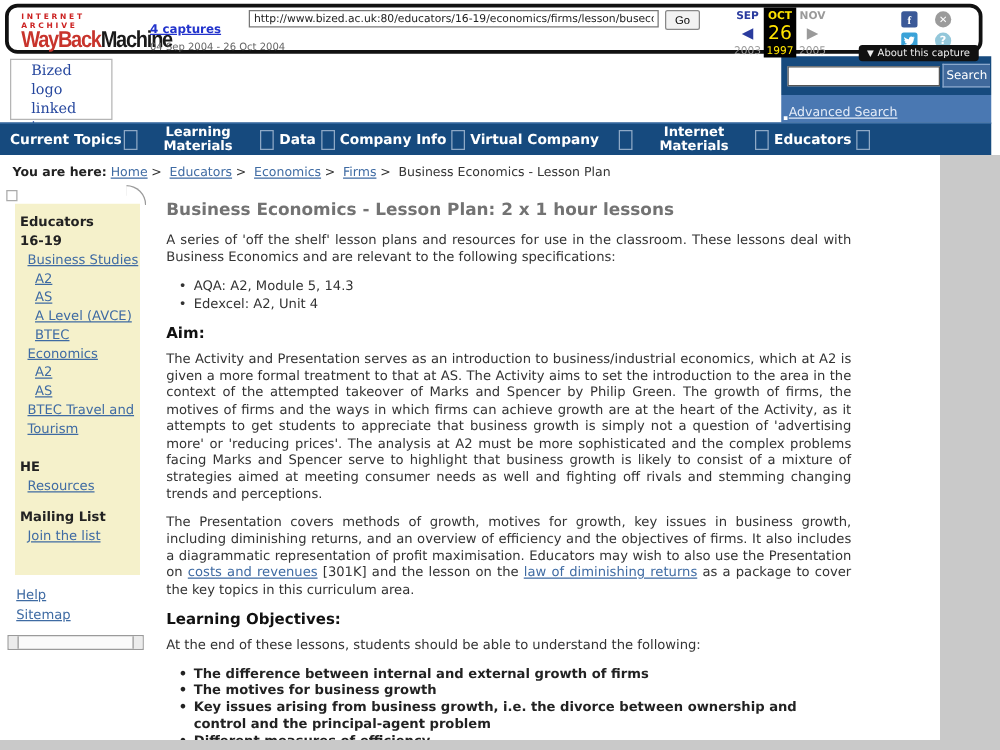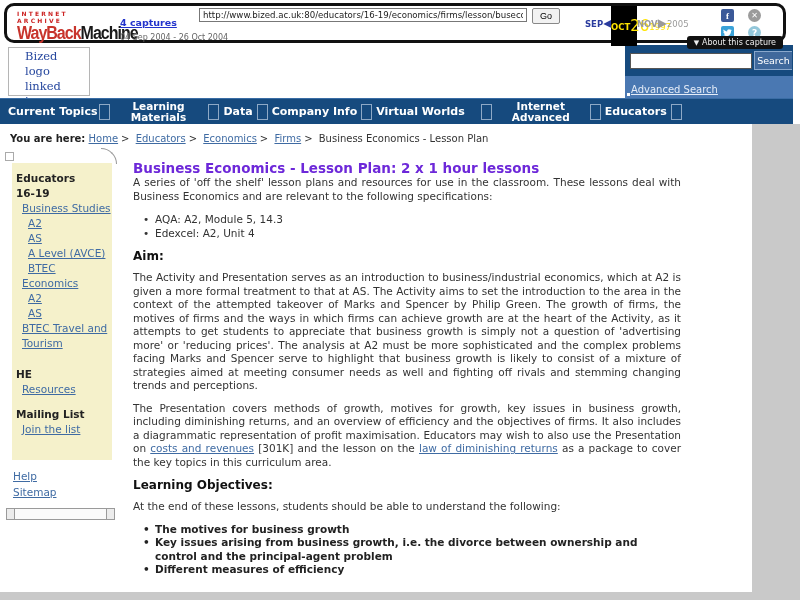--- a/index.html
+++ b/index.html
@@ -19,21 +19,21 @@
   .wb-logo-main .red { color:#c8342c; }
   .wb-logo-main .blk { color:#1a1a1a; }
   .wb-captures { position:absolute; left:113px; top:5px; }
   .wb-cap-link { font-size:9.5px; color:#2233cc; text-decoration:underline; font-weight:bold; cursor:pointer; }
   .wb-cap-range { font-size:8px; color:#666; margin-top:3px; white-space:nowrap; }
   .wb-urlrow { position:absolute; left:192px; top:2px; display:flex; align-items:flex-start; gap:5px; }
   .wb-url { width:328px; height:14px; font-size:8.6px; font-family:"DejaVu Sans",sans-serif; color:#222;
             border:1px solid #777; padding:1px 3px; }
   .wb-go { height:16px; font-size:9px; padding:0 7px; background:#f2f2f2; border:1px solid #888; border-radius:2px; cursor:pointer; }
   .wb-datenav { position:absolute; left:578px; top:0; height:34px; display:flex; }
-  .wb-col { width:26px; display:flex; flex-direction:row; align-items:center; }
+  .wb-col { width:26px; display:flex; flex-direction:column; align-items:center; }
   .wb-col.mid { background:#000; height:40px; }
   .wb-month { font-size:8.5px; font-weight:bold; line-height:10px; margin-top:2px; }
   .wb-month.prev { color:#2a3b9e; }
   .wb-month.cur { color:#ffe400; }
   .wb-month.next { color:#9a9a9a; }
   .wb-day-arrow { font-size:12px; line-height:16px; cursor:pointer; }
   .wb-day-arrow.prev { color:#2a3b9e; }
   .wb-day-arrow.next { color:#9a9a9a; }
   .wb-day { font-size:15px; font-weight:normal; color:#ffe400; line-height:16px; }
   .wb-year { font-size:8.5px; line-height:10px; color:#9a9a9a; margin-top:2px; }
@@ -92,21 +92,21 @@
   .side-help { position:absolute; left:13px; top:346px; font-size:10.5px; color:#3f6ba3; text-decoration:underline; cursor:pointer; }
   .side-sitemap { position:absolute; left:13px; top:362px; font-size:10.5px; color:#3f6ba3; text-decoration:underline; cursor:pointer; }
   .side-scroll { position:absolute; left:6px; top:384px; width:109px; height:12px; border:1px solid #9a9a9a;
                  background:#fafafa; }
   .side-scroll .endcap { position:absolute; top:0; width:8px; height:10px; background:#ececec; border:1px solid #9a9a9a; }
   .side-scroll .endcap.left { left:0; border-top:none; border-bottom:none; border-left:none; }
   .side-scroll .endcap.right { right:0; border-top:none; border-bottom:none; border-right:none; }
 
   
   .main { position:absolute; left:133px; top:36px; width:548px; color:#333; }
-  .main h1 { font-size:13.5px; color:#6d28d9; }
+  .main h1 { font-size:13.5px; color:#737373; margin-bottom:10px; }
   .main h2 { font-size:12px; color:#111; margin:2px 0 8px 0; }
   .main p { font-size:10.5px; line-height:13.5px; text-align:justify; margin-bottom:9px; }
   .main ul { list-style:none; margin:0 0 9px 8px; }
   .main li { font-size:10.5px; line-height:14px; padding-left:14px; position:relative; }
   .main li::before { content:"•"; position:absolute; left:2px; }
   .main ul.objectives li { font-weight:bold; color:#222; line-height:13.5px; }
   .main a { color:#3f6ba3; text-decoration:underline; cursor:pointer; }
 </style>
 </head>
 <body>
@@ -173,23 +173,23 @@
 
   <div class="nav-bar">
     <span class="nav-item" style="margin-left:8px;">Current Topics</span>
     <span class="nav-sep" style="margin-left:2px;"></span>
     <span class="nav-item two" style="width:64px; margin-left:12px;">Learning Materials</span>
     <span class="nav-sep" style="margin-left:18px;"></span>
     <span class="nav-item">Data</span>
     <span class="nav-sep"></span>
     <span class="nav-item">Company Info</span>
     <span class="nav-sep"></span>
-    <span class="nav-item">Virtual Worlds</span>
+    <span class="nav-item">Virtual Company</span>
     <span class="nav-sep" style="margin-left:16px;"></span>
-    <span class="nav-item two" style="width:70px; margin-left:10px;">Internet Advanced</span>
+    <span class="nav-item two" style="width:70px; margin-left:10px;">Internet Materials</span>
     <span class="nav-sep" style="margin-left:14px;"></span>
     <span class="nav-item">Educators</span>
     <span class="nav-sep"></span>
   </div>
 
   <div class="page-white">
     <div class="breadcrumb">
       <span class="bc-label">You are here:</span>
       <a>Home</a><span class="sep">&gt;</span>
       <a>Educators</a><span class="sep">&gt;</span>
@@ -232,20 +232,21 @@
       <ul class="specs">
         <li>AQA: A2, Module 5, 14.3</li>
         <li>Edexcel: A2, Unit 4</li>
       </ul>
       <h2>Aim:</h2>
       <p>The Activity and Presentation serves as an introduction to business/industrial economics, which at A2 is given a more formal treatment to that at AS. The Activity aims to set the introduction to the area in the context of the attempted takeover of Marks and Spencer by Philip Green. The growth of firms, the motives of firms and the ways in which firms can achieve growth are at the heart of the Activity, as it attempts to get students to appreciate that business growth is simply not a question of 'advertising more' or 'reducing prices'. The analysis at A2 must be more sophisticated and the complex problems facing Marks and Spencer serve to highlight that business growth is likely to consist of a mixture of strategies aimed at meeting consumer needs as well and fighting off rivals and stemming changing trends and perceptions.</p>
       <p><span>The Presentation covers methods of growth, motives for growth, key issues in business growth, including diminishing returns, and an overview of efficiency and the objectives of firms. It also includes a diagrammatic representation of profit maximisation. Educators may wish to also use the Presentation on </span><a>costs and revenues</a><span> [301K] and the lesson on the </span><a>law of diminishing returns</a><span> as a package to cover the key topics in this curriculum area.</span></p>
       <h2>Learning Objectives:</h2>
       <p>At the end of these lessons, students should be able to understand the following:</p>
       <ul class="objectives">
+        <li>The difference between internal and external growth of firms</li>
         <li>The motives for business growth</li>
         <li>Key issues arising from business growth, i.e. the divorce between ownership and control and the principal-agent problem</li>
         <li>Different measures of efficiency</li>
 
       </ul>
 
     </div>
   </div>
 </div>
 

